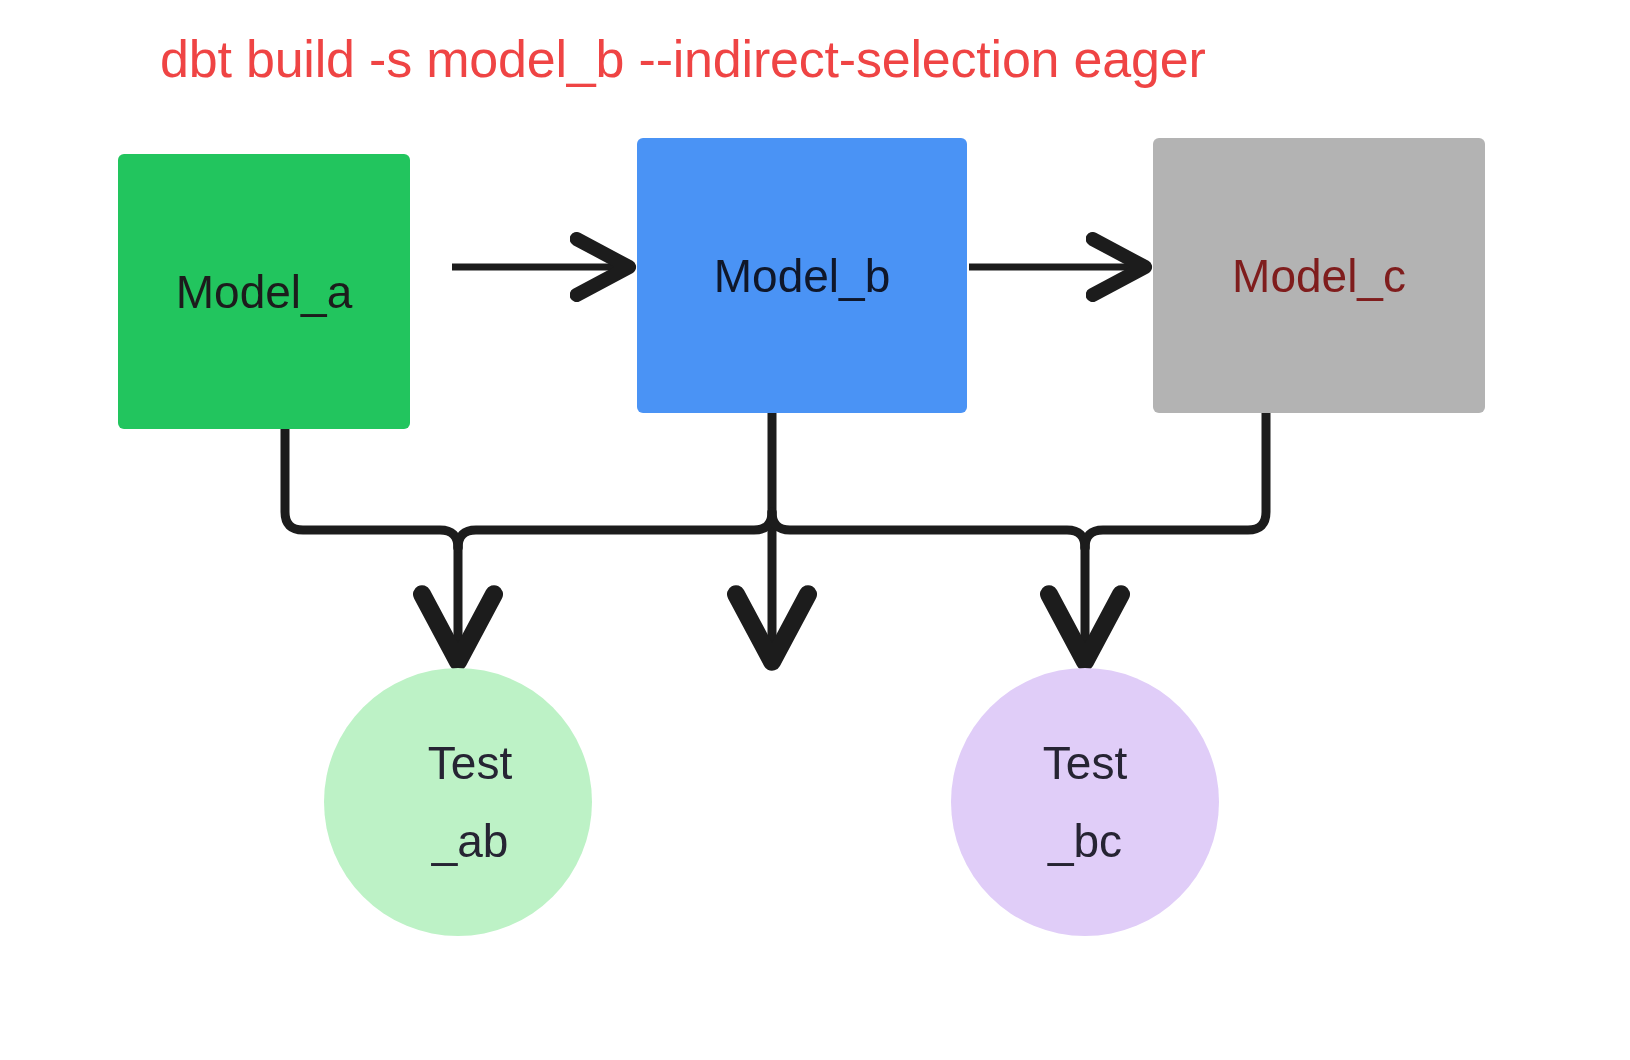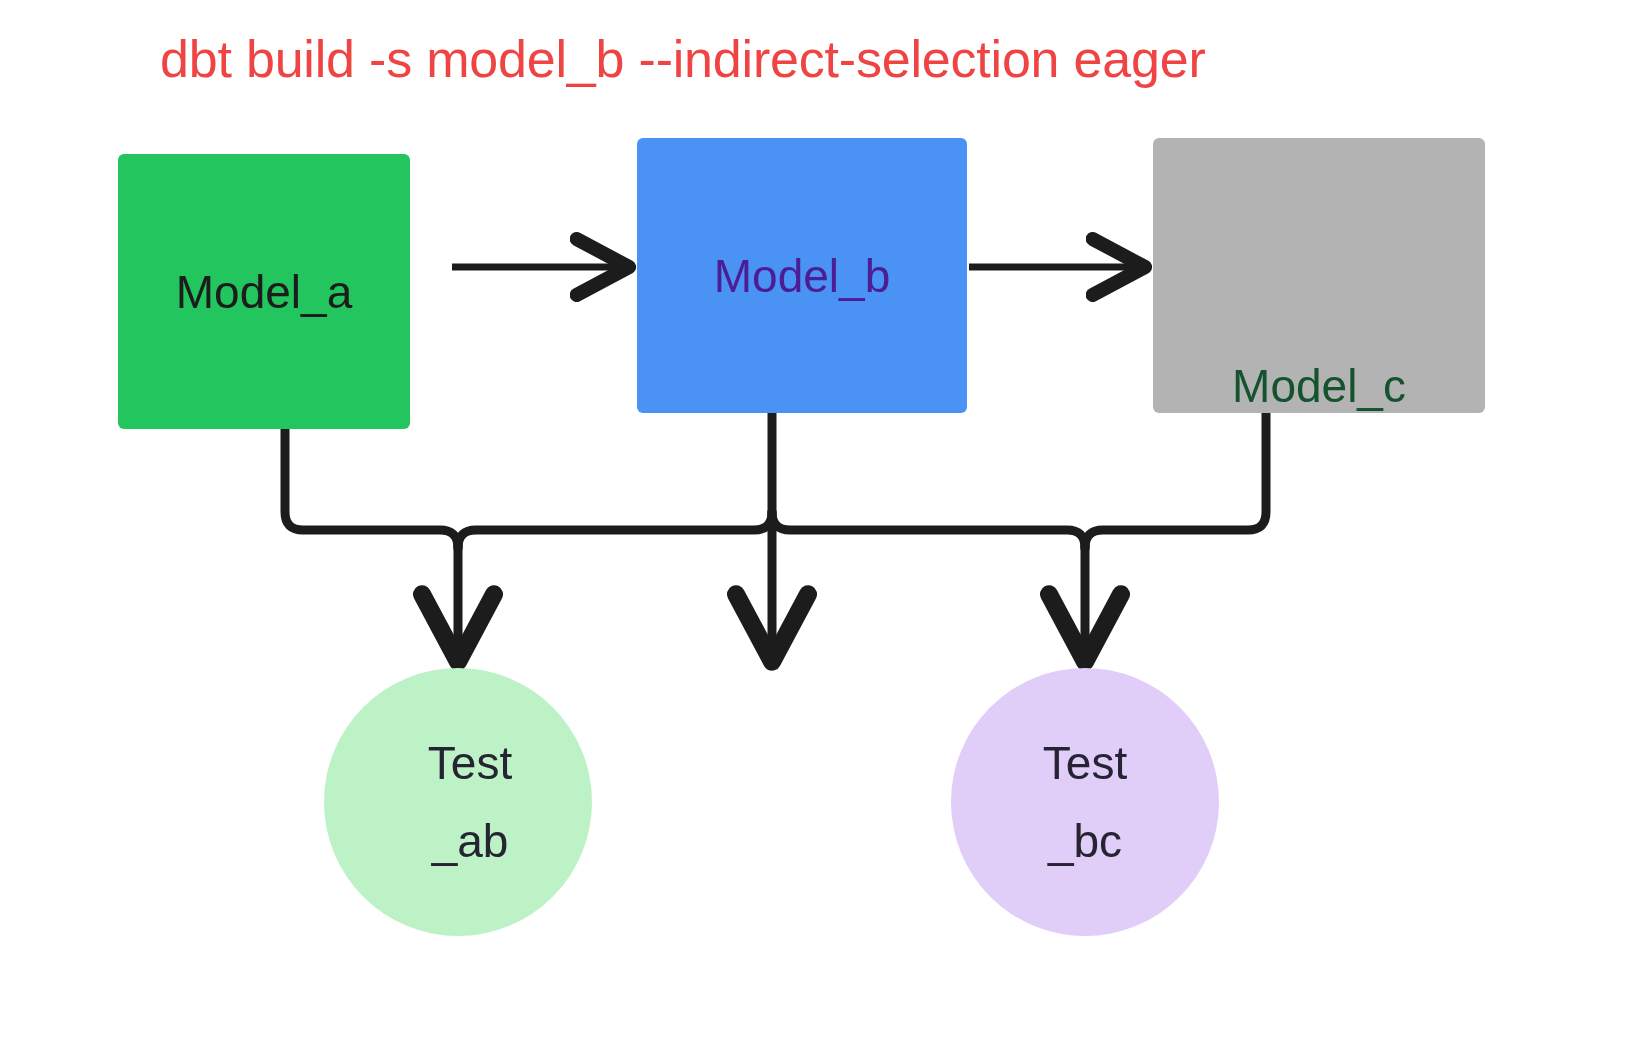--- a/index.html
+++ b/index.html
@@ -37,25 +37,25 @@
     border-radius: 6px;
     font-size: 46px;
     line-height: 54px;
   }
   #model-a {
     left: 118px; top: 138px; width: 292px; height: 275px;
     background: #22c55e; color: #1c1c1c; margin-top: 16px;
   }
   #model-b {
     left: 637px; top: 138px; width: 330px; height: 275px;
-    background: #4a93f5; color: #4c1d95;
+    background: #4a93f5; color: #0f172a;
   }
   #model-c {
     left: 1153px; top: 138px; width: 332px; height: 275px;
-    background: #b3b3b3; color: #14532d; align-items: flex-end;
+    background: #b3b3b3; color: #7f1d1d;
   }
   .test-circle {
     position: absolute;
     width: 268px; height: 268px;
     border-radius: 50%;
     display: flex;
     align-items: center;
     justify-content: center;
     font-size: 46px;
     line-height: 78px;

